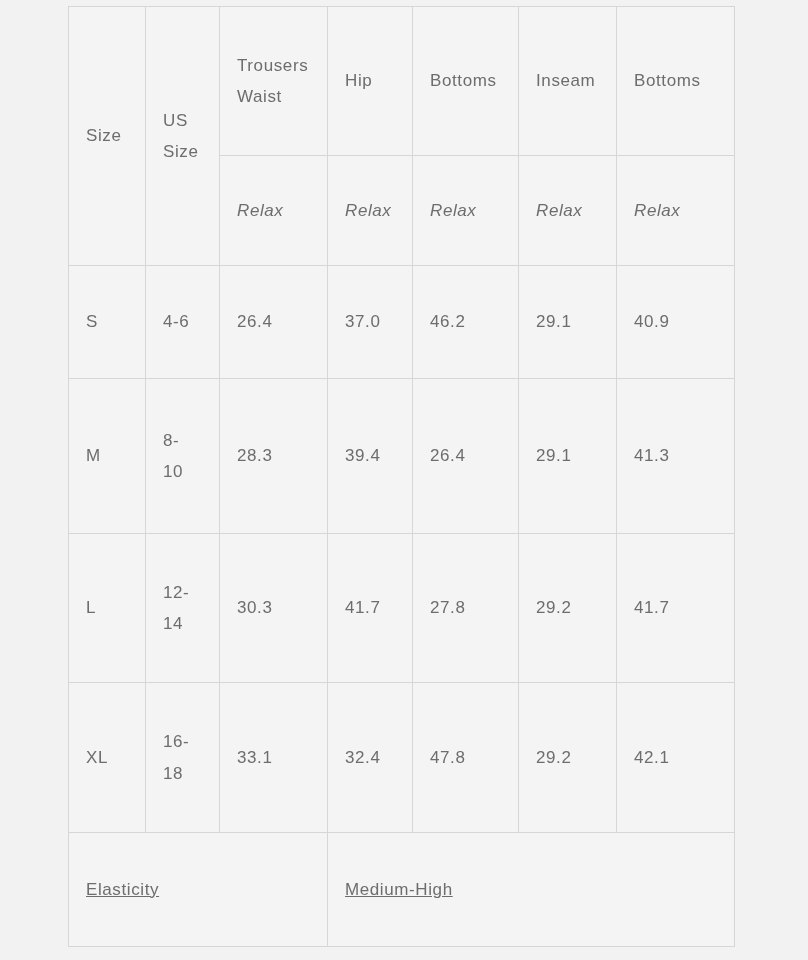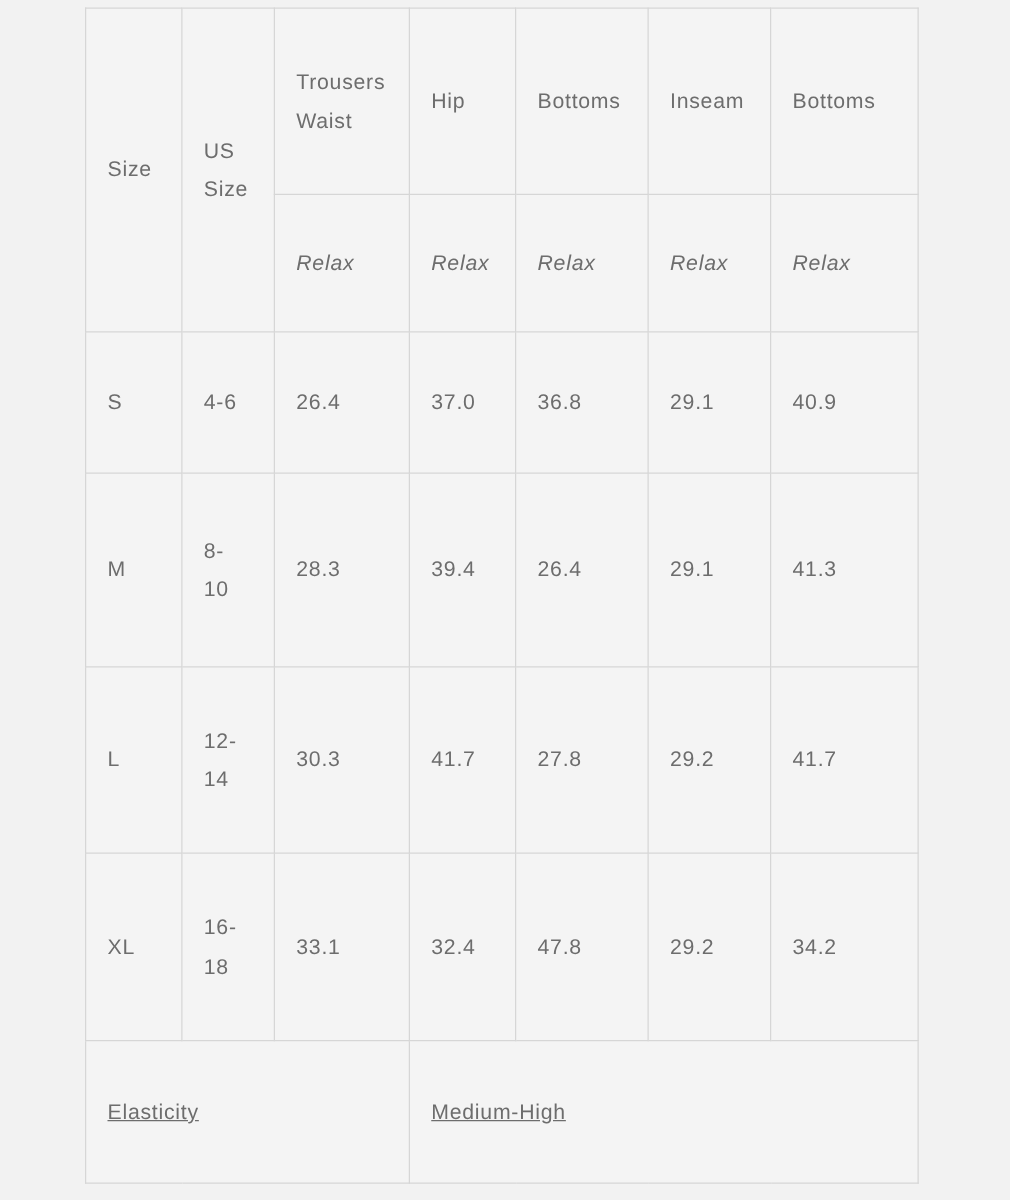--- a/index.html
+++ b/index.html
@@ -91,21 +91,21 @@
         <td>Relax</td>
         <td>Relax</td>
         <td>Relax</td>
       </tr>
 
       <tr class="row-s">
         <td>S</td>
         <td class="stack-label">4-6</td>
         <td>26.4</td>
         <td>37.0</td>
-        <td>36.8</td>
+        <td>46.2</td>
         <td>29.1</td>
         <td>40.9</td>
       </tr>
 
       <tr class="row-m">
         <td>M</td>
         <td class="stack-label">8-
 10</td>
         <td>28.3</td>
         <td>39.4</td>
@@ -126,21 +126,21 @@
       </tr>
 
       <tr class="row-xl">
         <td>XL</td>
         <td class="stack-label">16-
 18</td>
         <td>33.1</td>
         <td>32.4</td>
         <td>47.8</td>
         <td>29.2</td>
-        <td>34.2</td>
+        <td>42.1</td>
       </tr>
 
       <tr class="row-elasticity">
         <td colspan="3">Elasticity</td>
         <td colspan="4">Medium-High</td>
       </tr>
 
     </tbody>
   </table>
 </div>

